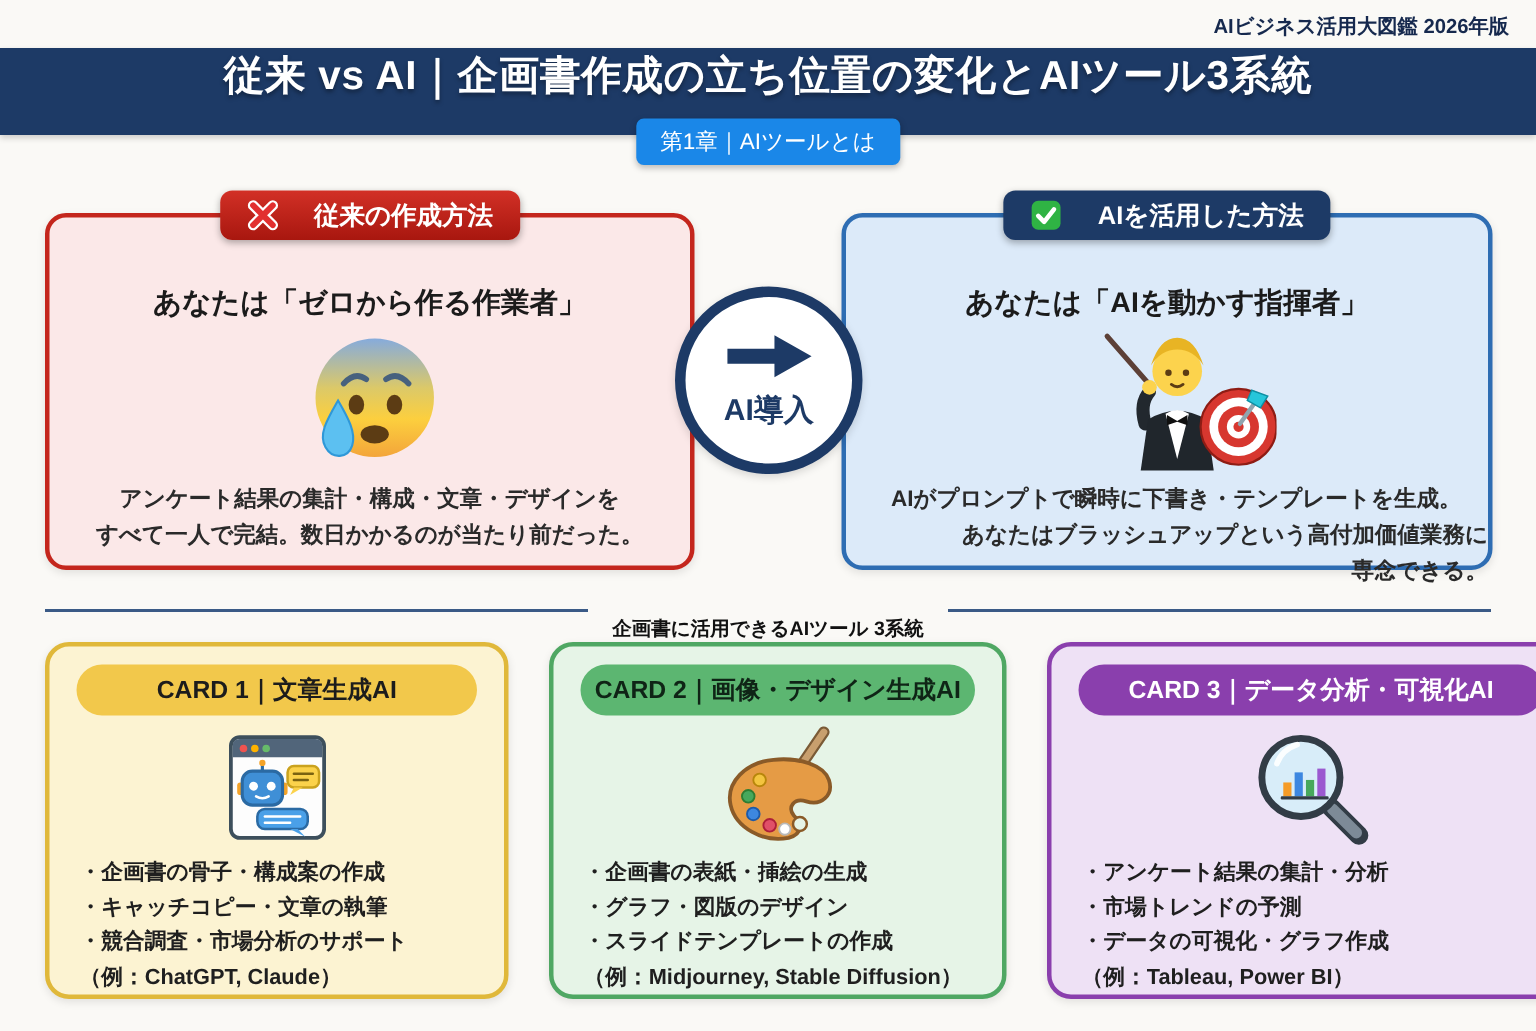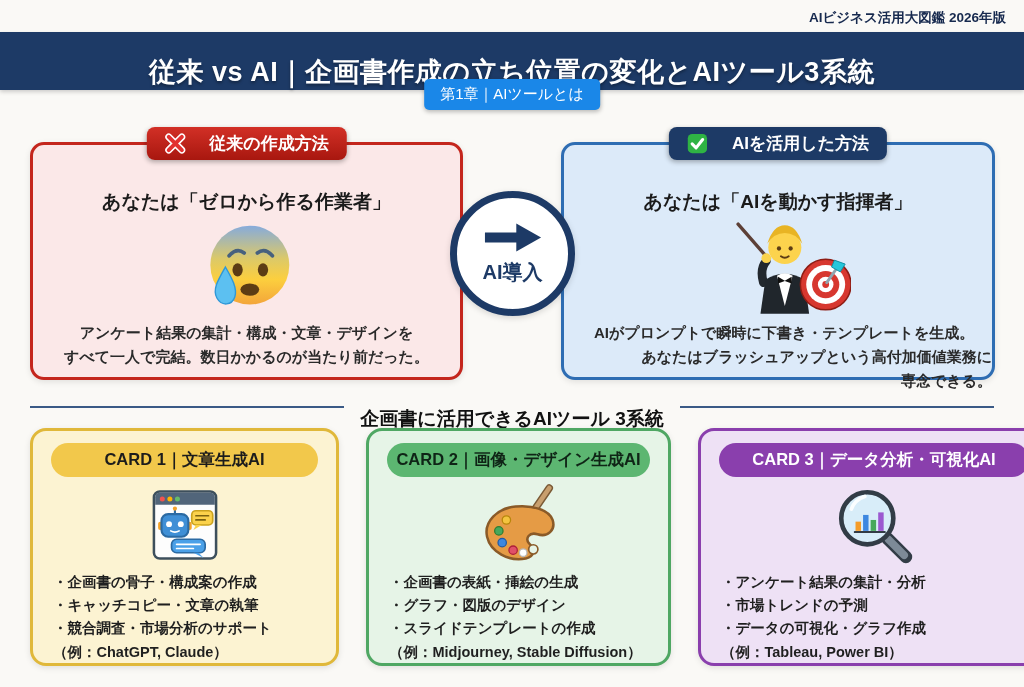--- a/index.html
+++ b/index.html
@@ -15,21 +15,21 @@
   
   .edition {
     position:absolute; top:9px; right:18px;
     font-size:13.5px; font-weight:bold; color:#16294e;
   }
 
   
   .header-band {
     position:absolute; top:32px; left:0; width:1024px; height:58px;
     background:#1d3a66;
-    display:flex; align-items:flex-end; justify-content:center;
+    display:flex; align-items:flex-start; justify-content:center;
     box-shadow:0 2px 4px rgba(0,0,0,.18);
   }
   .header-title {
     color:#fff; font-size:27px; font-weight:bold; letter-spacing:.5px;
     text-shadow:0 2px 3px rgba(0,0,0,.35);
     white-space:nowrap;
   }
   .chapter-badge {
     position:absolute; top:79px; left:50%; transform:translateX(-50%);
     background:#1a87e8; color:#fff;
@@ -80,21 +80,21 @@
     z-index:5; box-shadow:0 2px 6px rgba(0,0,0,.15);
   }
   .transition-label { color:#1d3a66; font-weight:bold; font-size:20px; margin-top:1px; white-space:nowrap; }
 
   
   .tools-divider {
     position:absolute; top:396px; left:30px; width:964px; height:22px;
     display:flex; align-items:center; gap:16px;
   }
   .divider-line { flex:1; height:2px; background:#3a5a86; }
-  .divider-title { font-size:19px; font-weight:bold; color:#111; white-space:nowrap;margin-top:24px; }
+  .divider-title { font-size:13px; font-weight:bold; color:#111; white-space:nowrap;margin-top:24px; }
 
   
   .card {
     position:absolute; top:428px; height:238px;
     border-radius:16px; box-shadow:0 2px 6px rgba(0,0,0,.10);
   }
   .card-1 { left:30px;  width:309px; background:#fcf3d2; border:3px solid #e0b83a; }
   .card-2 { left:366px; width:305px; background:#e6f4e7; border:3px solid #4fa763; }
   .card-3 { left:698px; width:352px; background:#eee1f5; border:3px solid #8a3fad; }
 

